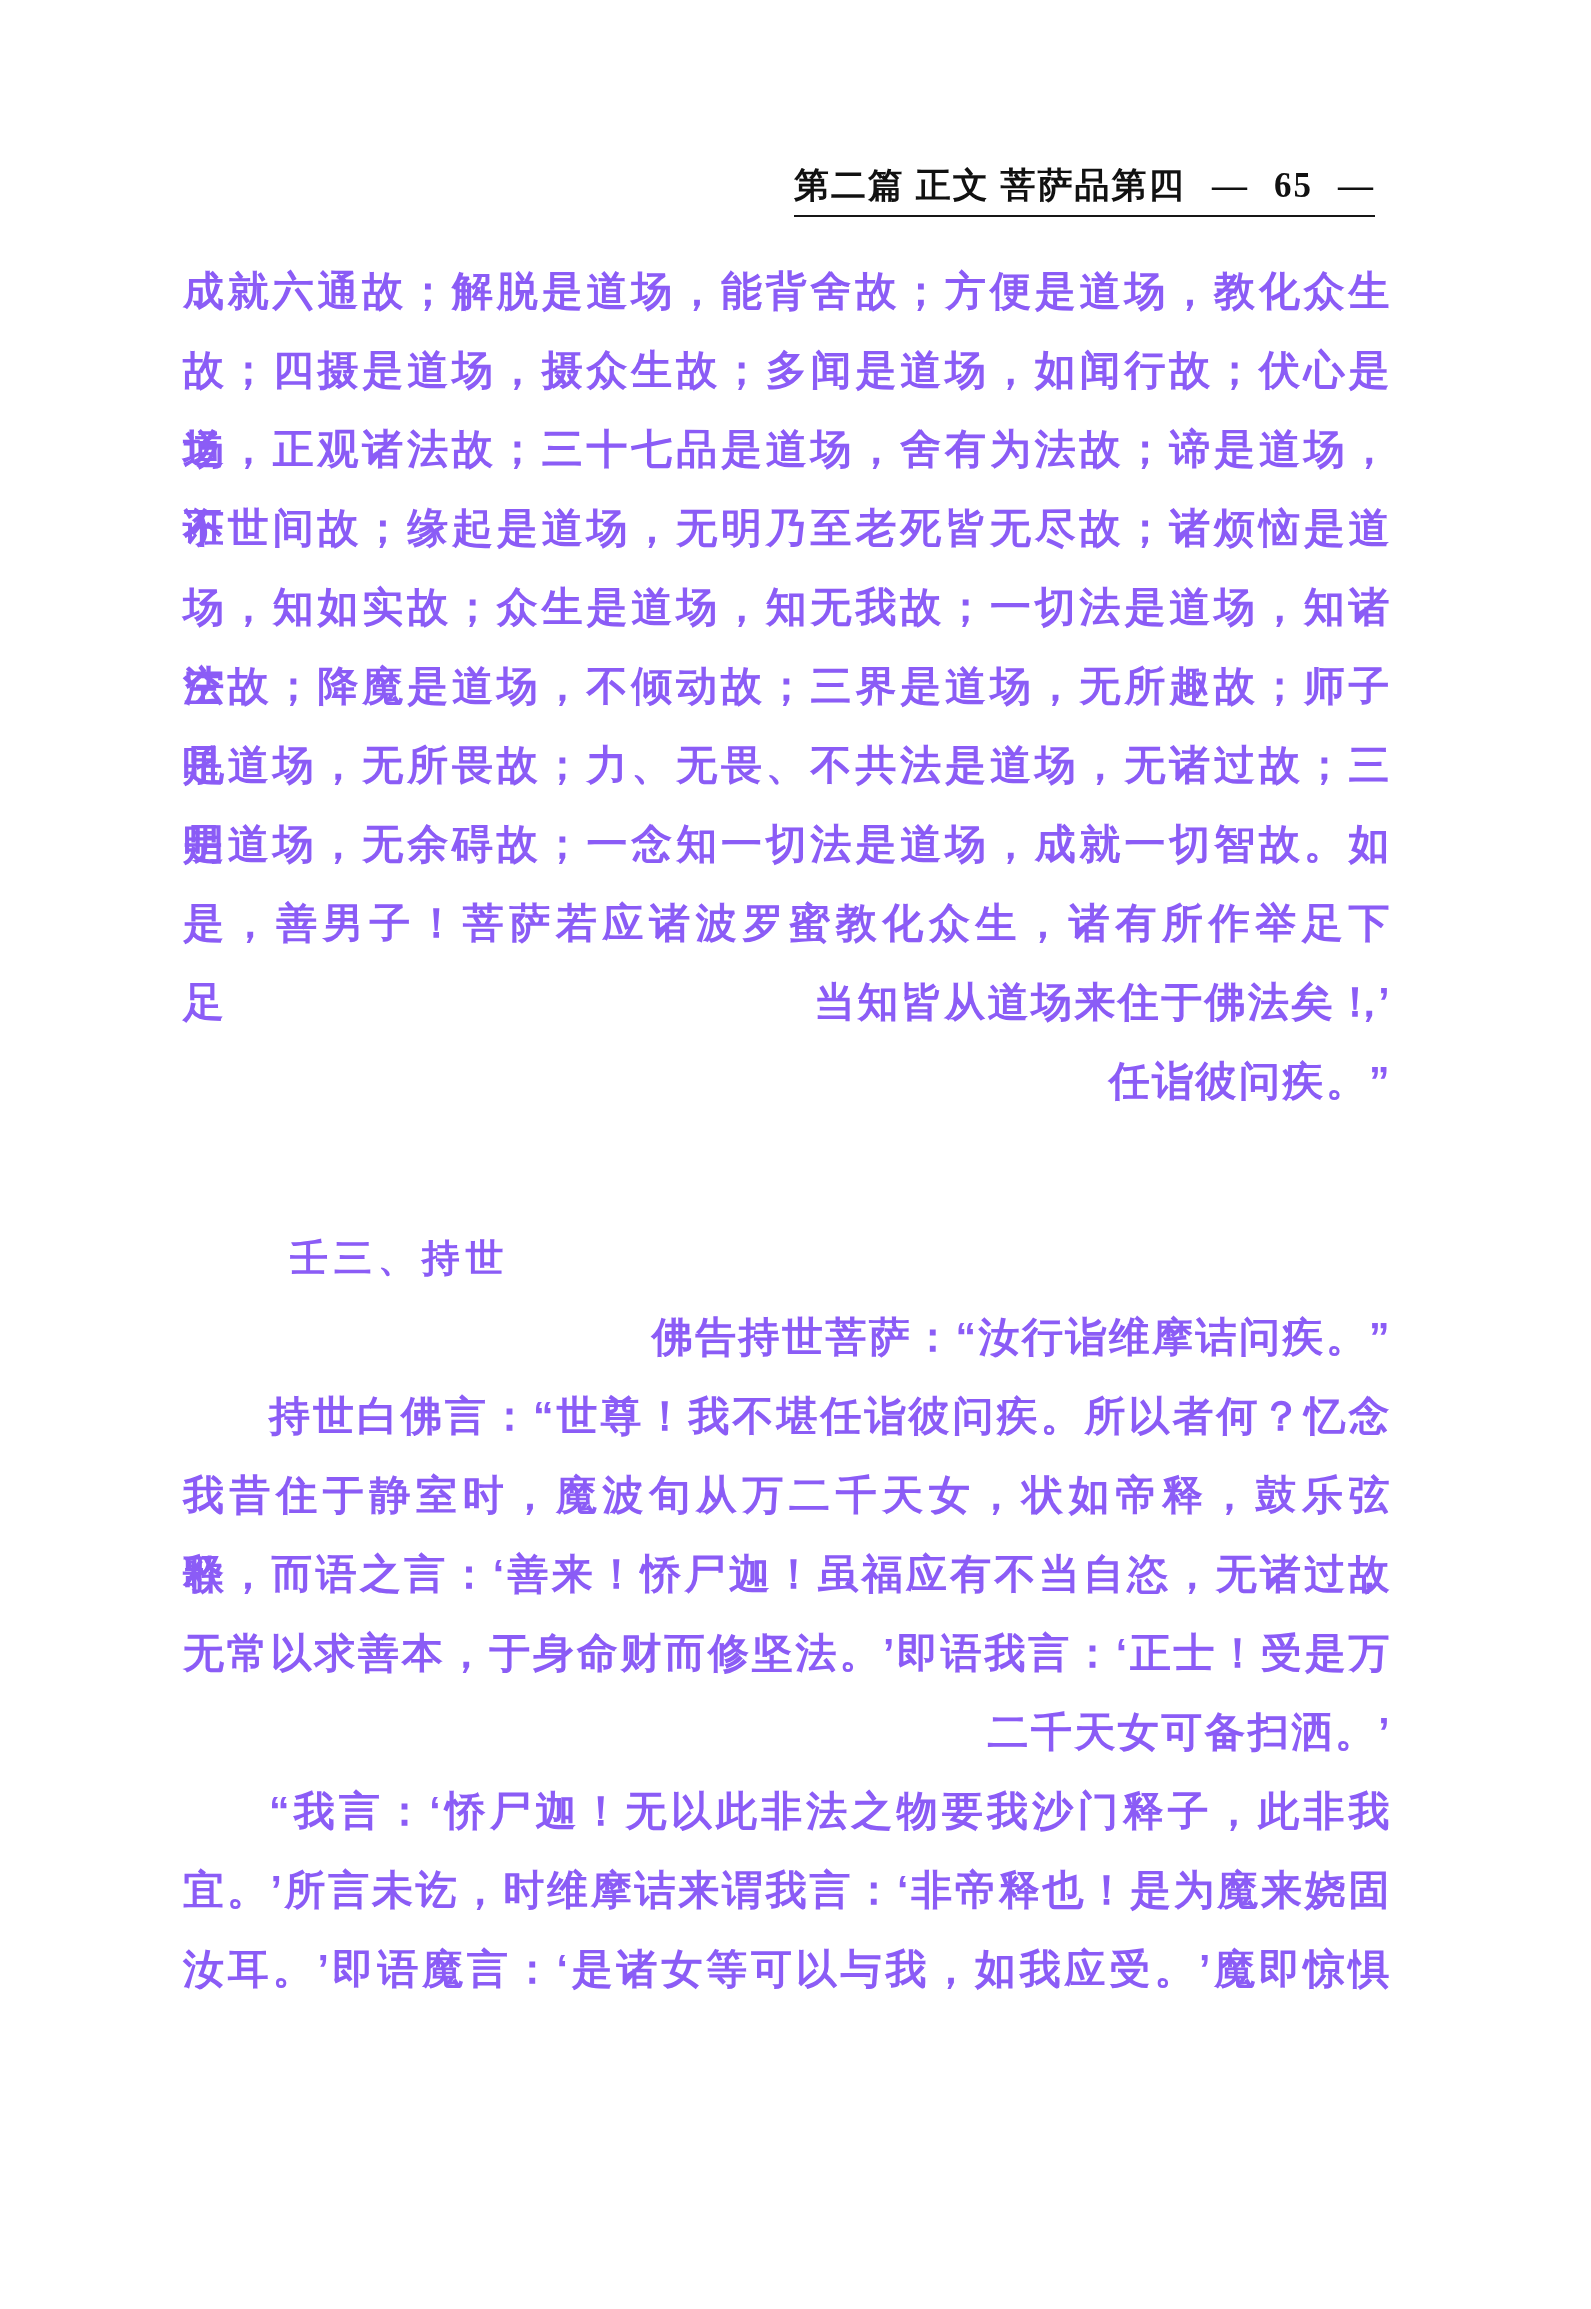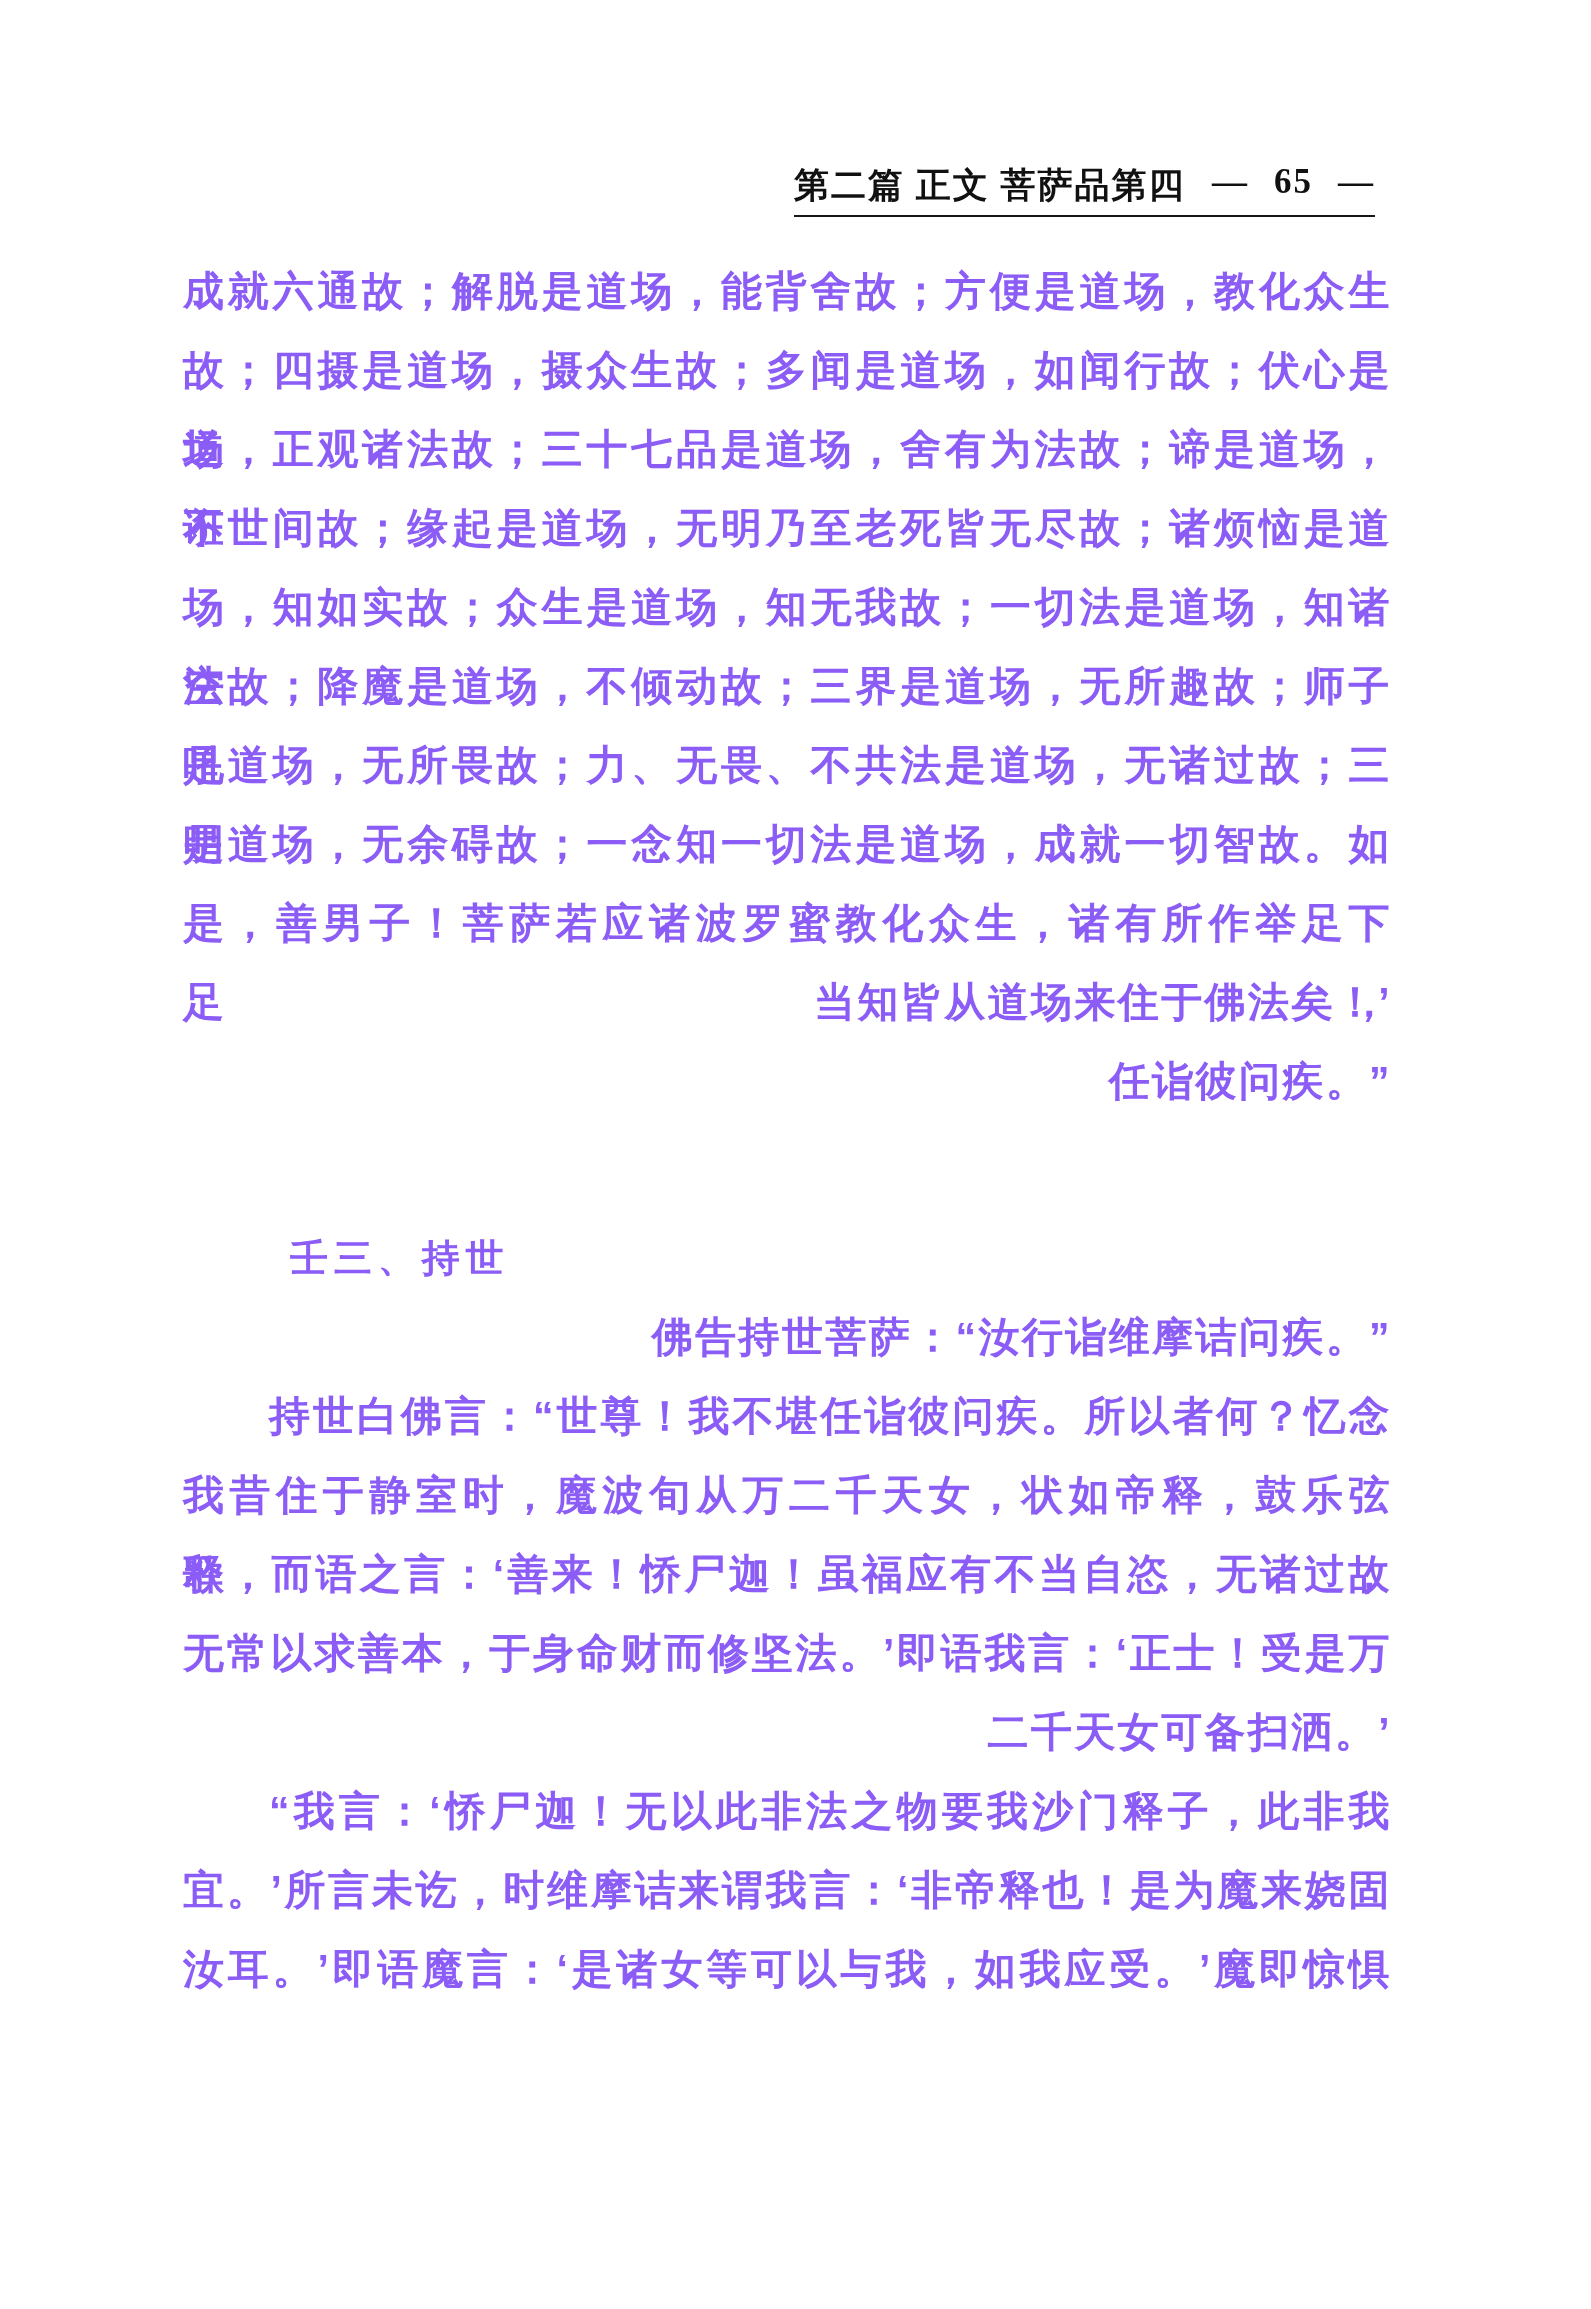--- a/index.html
+++ b/index.html
@@ -14,21 +14,21 @@
   }
   
   .header {
     position: absolute;
     top: 162px;
     right: 217px;
     width: 581px;
     height: 47px;
     border-bottom: 2.9px solid #161616;
     display: flex;
-    align-items: flex-start;
+    align-items: center;
     justify-content: space-between;
     padding-bottom: 5.9px;
     font-family: "Liberation Serif", serif;
     font-size: 35px;
     font-weight: 700;
     letter-spacing: 2px;
     white-space: nowrap;
   }
   .header-right {
     display: flex;

